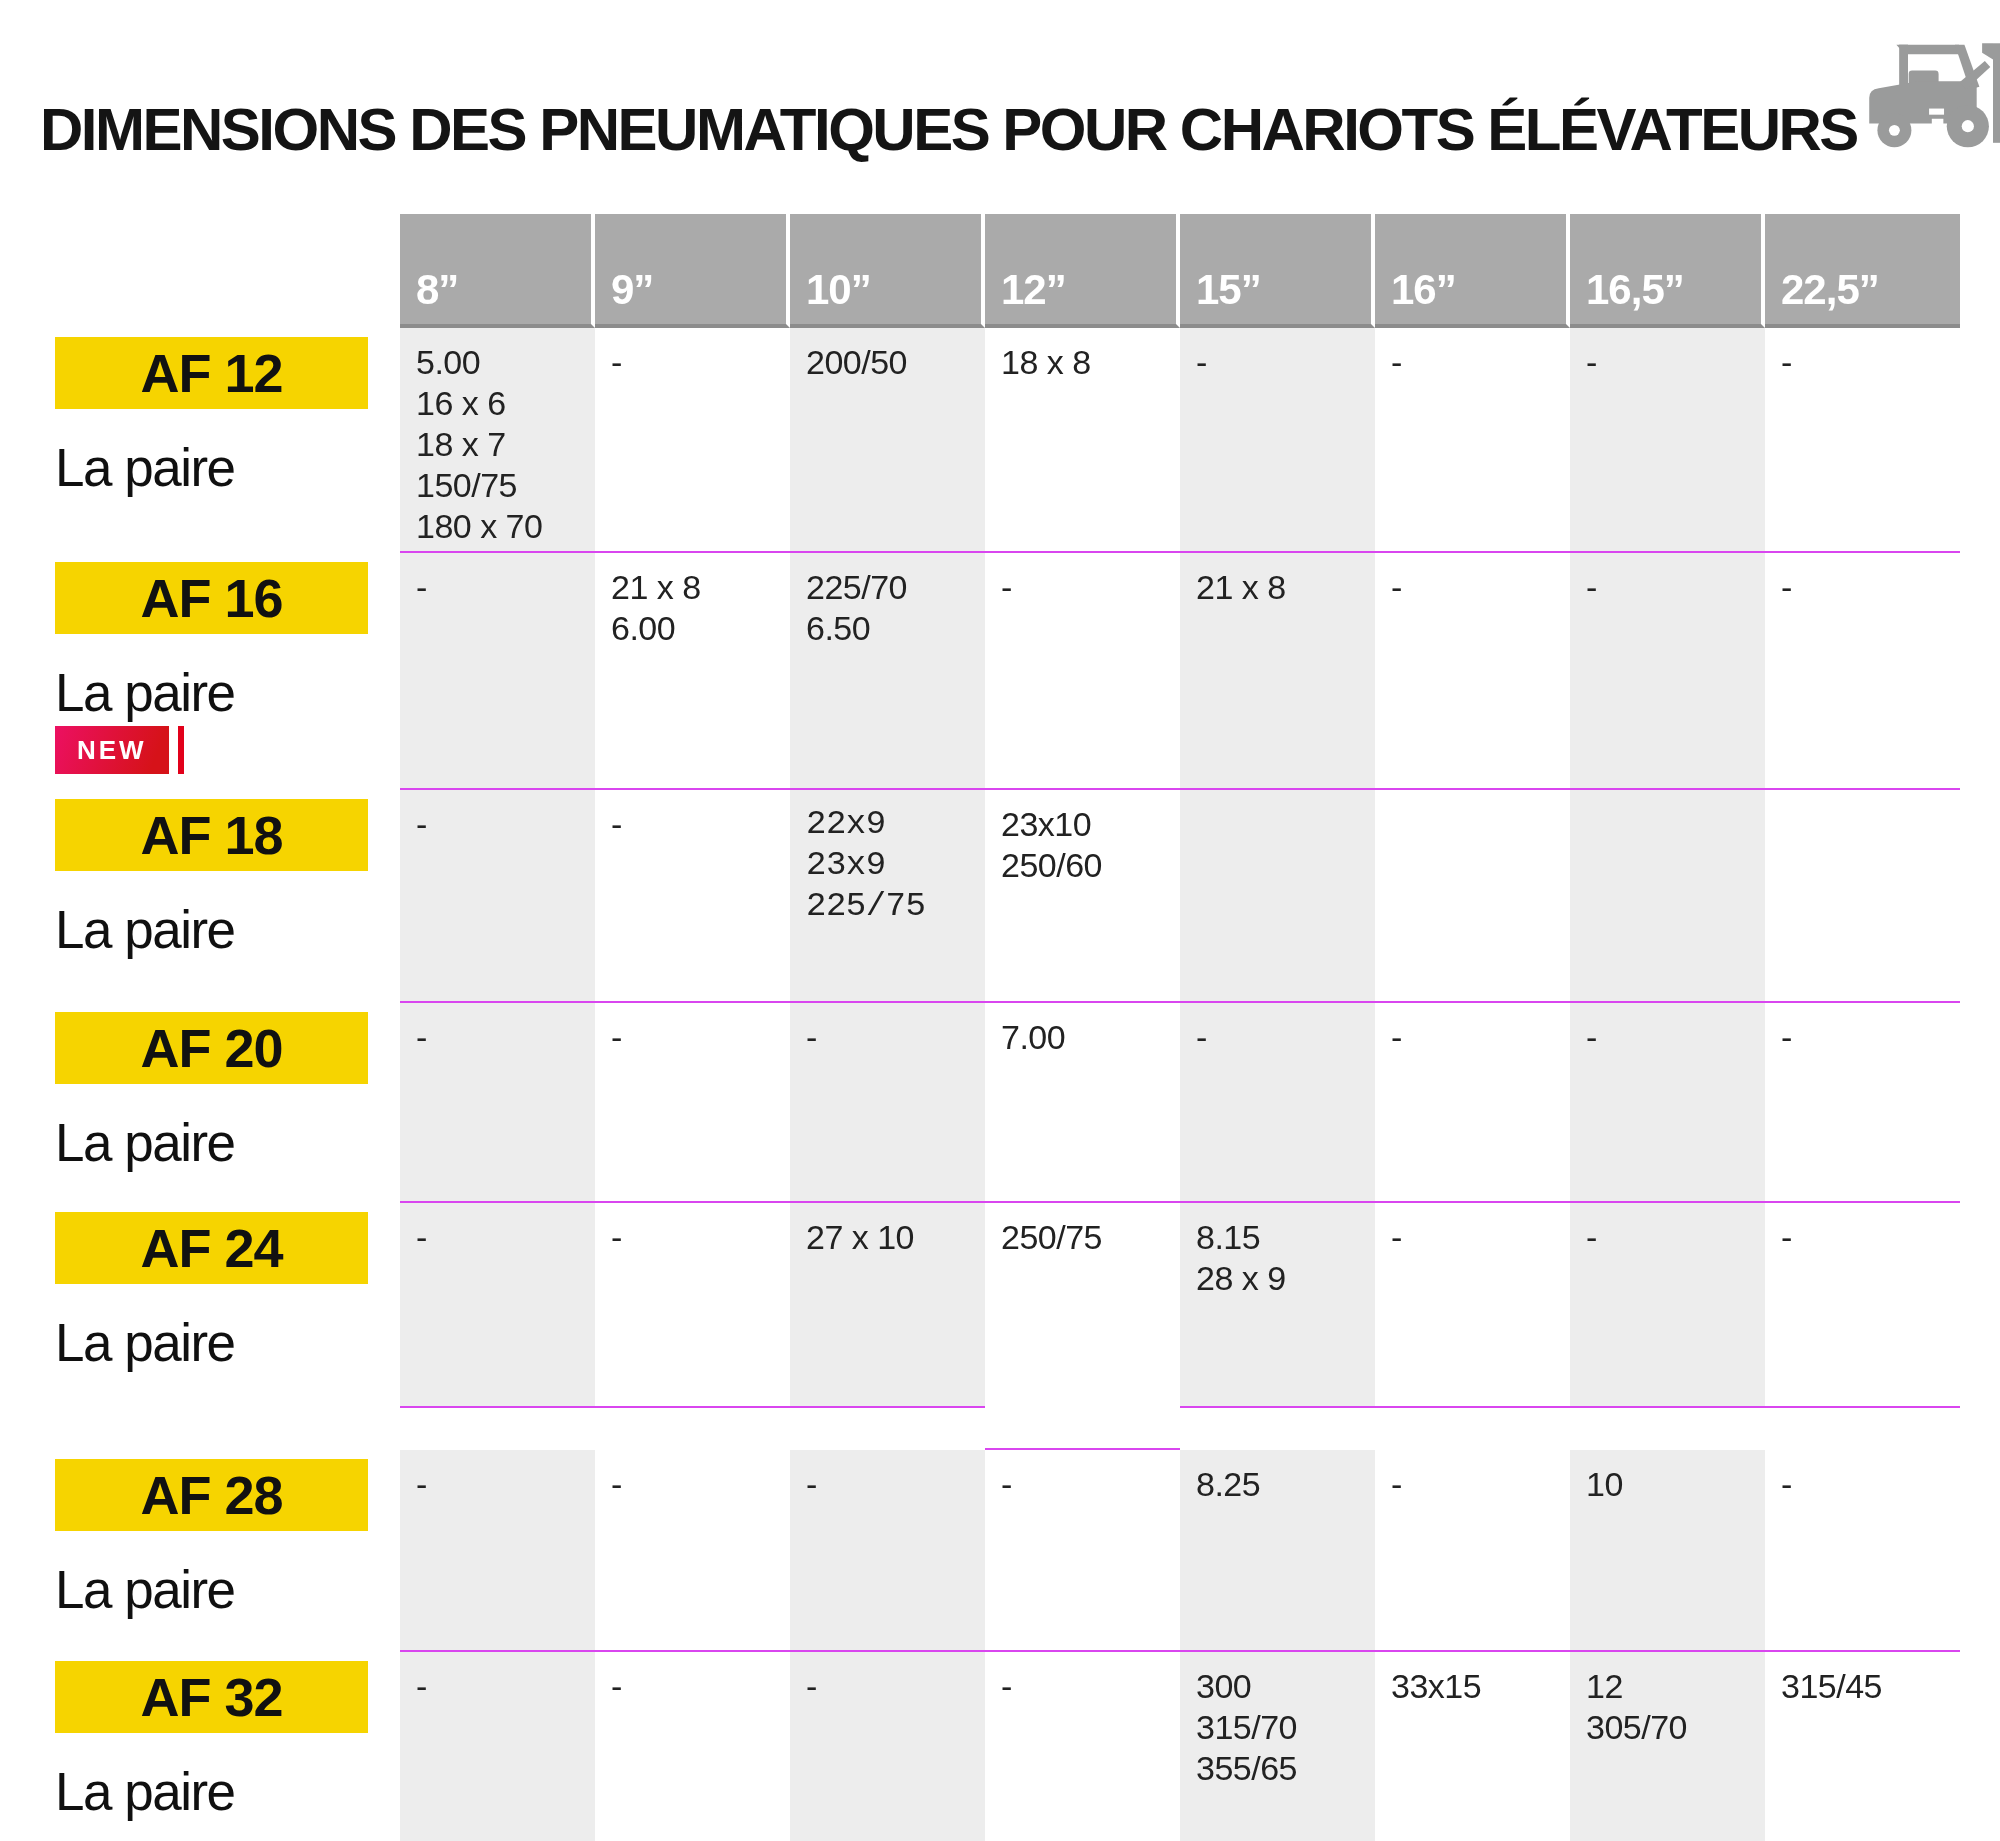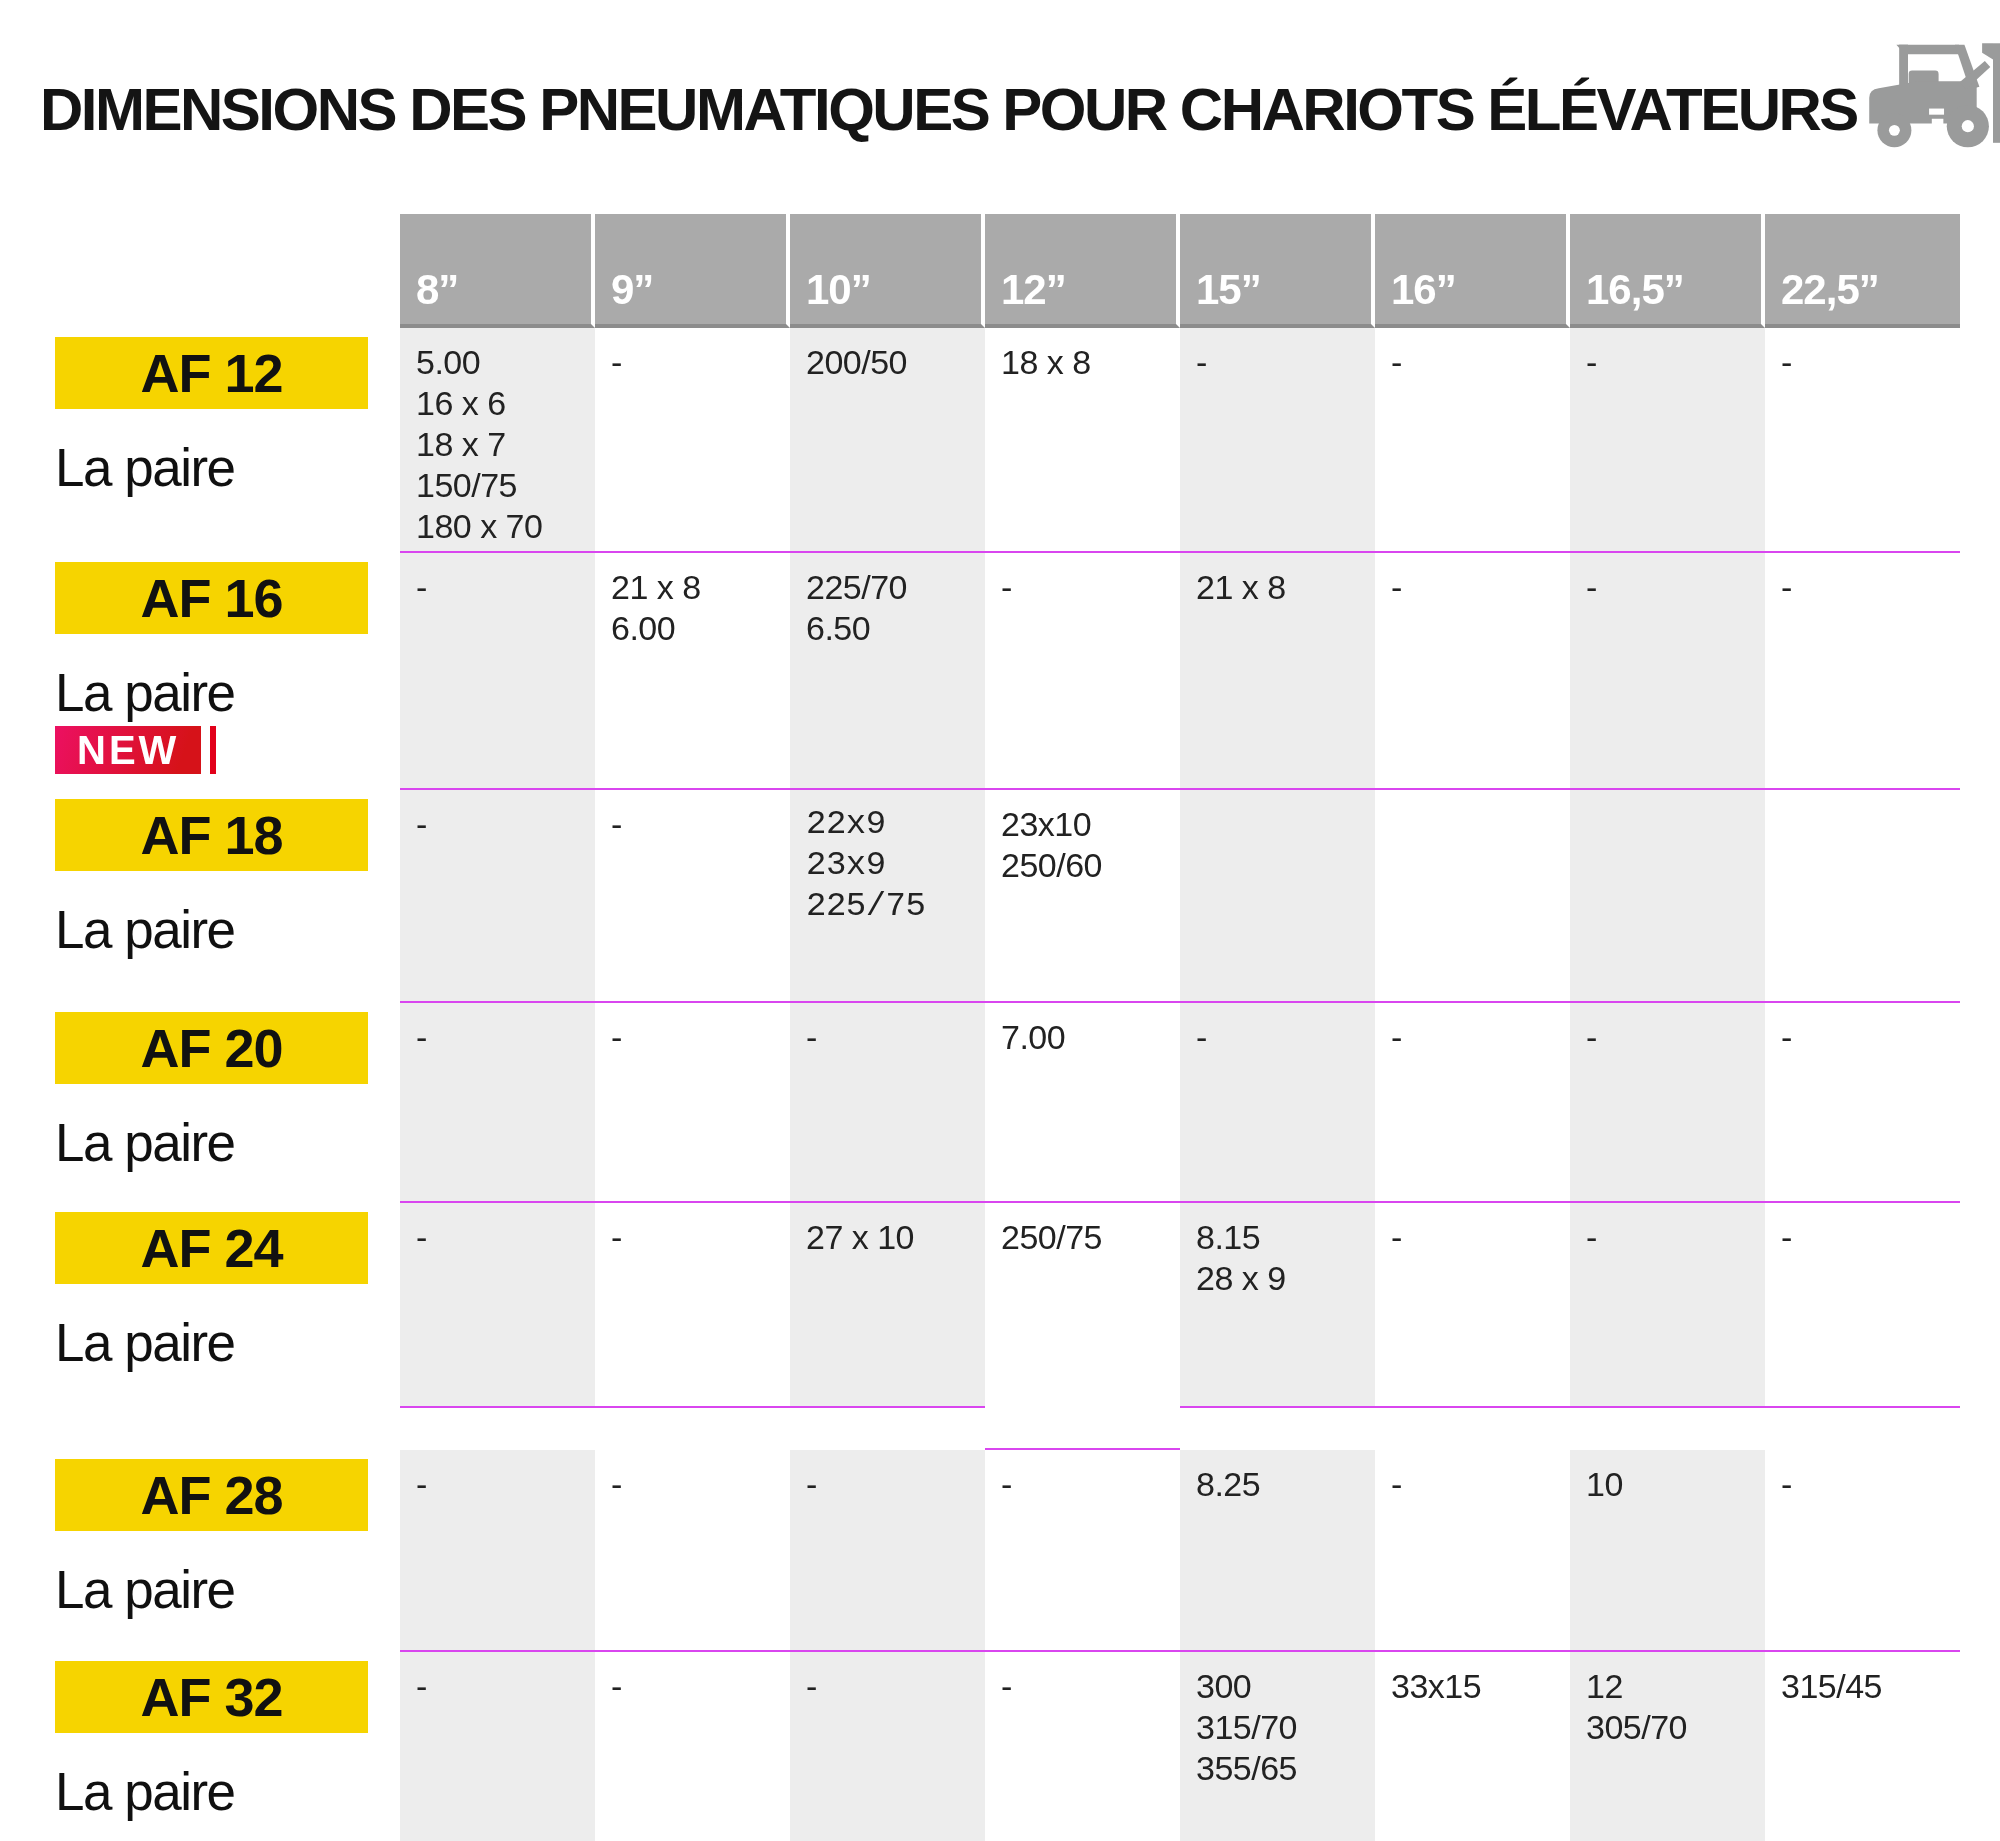--- a/index.html
+++ b/index.html
@@ -1,36 +1,36 @@
 <!DOCTYPE html>
 <html><head>
 <meta charset="utf-8">
 <style>
   html,body{margin:0;padding:0;background:#ffffff;}
   body{font-family:"Liberation Sans",sans-serif;}
   .page{position:relative;width:2000px;height:1841px;background:#fff;overflow:hidden;}
 
-  .title-row{display:flex;justify-content:space-between;align-items:center;padding:30px 16px 0 40px;}
+  .title-row{display:flex;justify-content:space-between;align-items:flex-end;padding:30px 16px 0 40px;}
   .page-title{margin:24px 0 0 0;font-size:60px;font-weight:700;letter-spacing:-2.5px;color:#141414;white-space:nowrap;}
   .forklift-wrap{flex:0 0 auto;margin:4px 6px 0 0;}
 
   .tyre-table{display:grid;grid-template-columns:360px repeat(8,195px);margin:50px 0 0 40px;}
   .corner{height:114px;background:#fff;}
   .th{height:114px;background:#AAAAAA;color:#ffffff;font-size:42px;font-weight:700;
       display:flex;align-items:flex-end;padding:0 0 10px 16px;box-sizing:border-box;
       border-right:4px solid #ffffff;border-bottom:4px solid #8C8C8C;letter-spacing:-1px;}
   .th.last{border-right:none;}
 
   .label-cell{position:relative;box-sizing:border-box;padding:9px 0 0 15px;background:#fff;}
   .model-badge{width:313px;height:72px;background:#F6D400;color:#111;font-size:54px;font-weight:700;
       display:flex;align-items:center;justify-content:center;letter-spacing:-1px;}
   .unit-label{font-size:53px;color:#101010;margin-top:28px;letter-spacing:-1.5px;}
 
   .new-badge{position:absolute;top:-64px;left:15px;display:flex;align-items:stretch;height:48px;}
-  .new-pill{background:linear-gradient(110deg,#EC1062 0%,#D61219 85%);color:#fff;font-size:40px;font-weight:700;
+  .new-pill{background:linear-gradient(110deg,#EC1062 0%,#D61219 85%);color:#fff;font-size:26px;font-weight:700;
       letter-spacing:3px;display:flex;align-items:center;padding:0 22px;}
   .new-bar{width:6px;background:#E2001A;margin-left:9px;}
 
   .td{box-sizing:border-box;padding:14px 6px 0 16px;border-bottom:2px solid #d946ef;background:#ffffff;}
   .td.stripe{background:#EDEDED;}
   .cell-line{font-size:34px;line-height:41px;color:#222;letter-spacing:-0.5px;white-space:nowrap;}
 </style>
 </head>
 <body>
 

